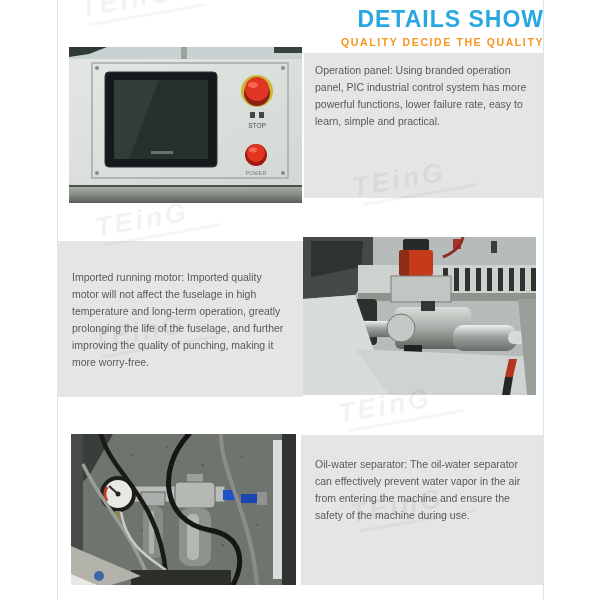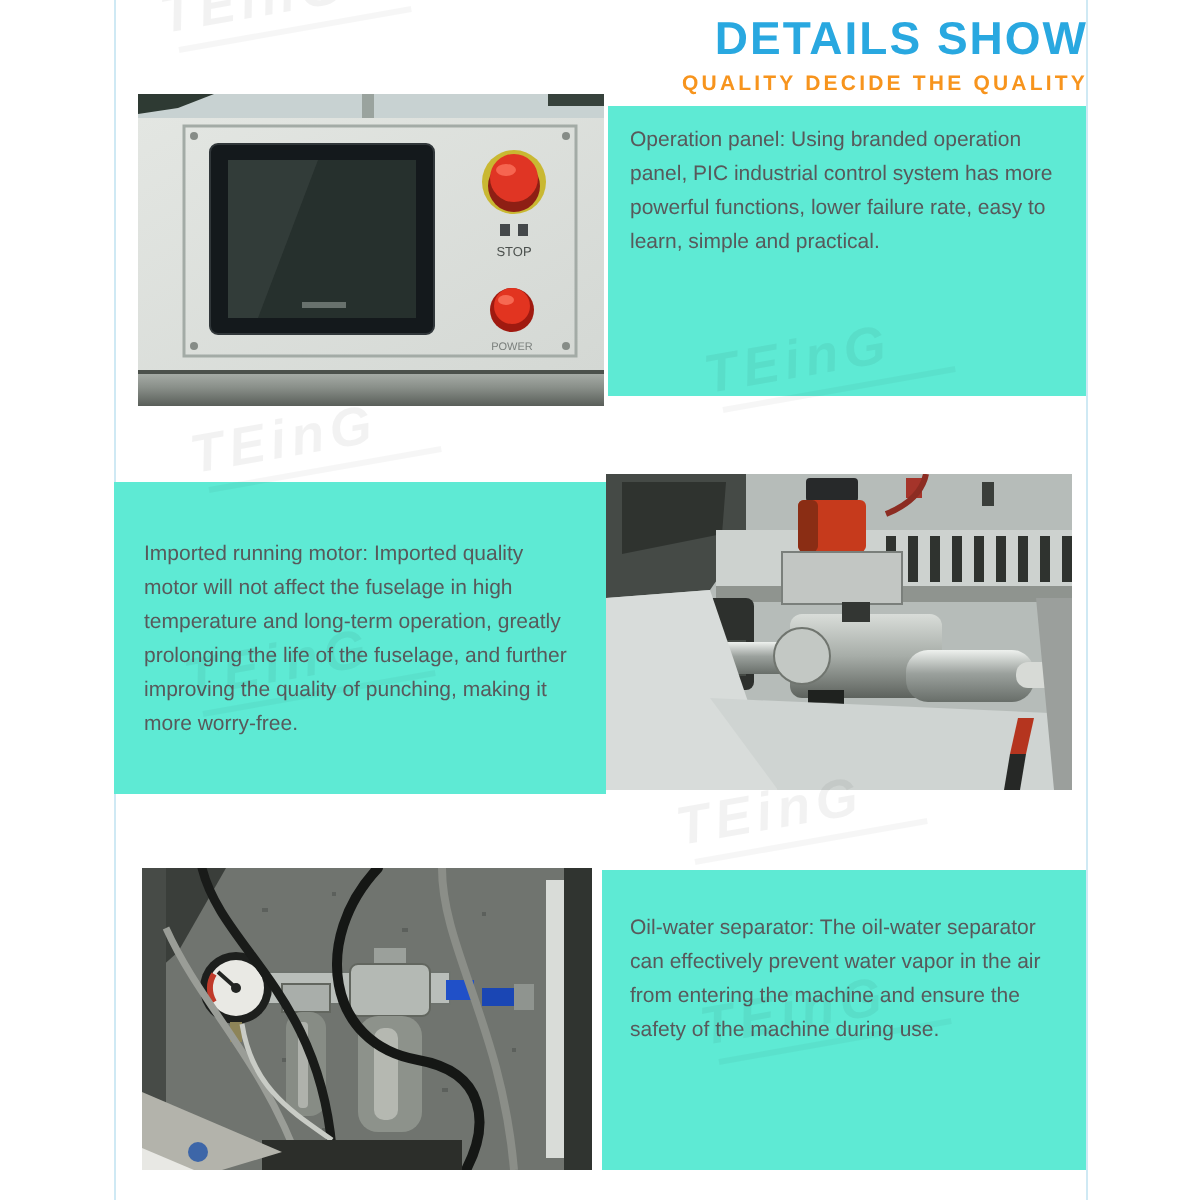--- a/index.html
+++ b/index.html
@@ -8,21 +8,21 @@
   .page { position:relative; width:600px; height:600px; background:#fff; overflow:hidden; }
 
   .frame-line { position:absolute; top:0; bottom:0; width:1px; background:#cfe9f4; }
   .frame-line.left  { left:57px; }
   .frame-line.right { left:543px; }
 
   .header { position:absolute; left:57px; top:6px; width:487px; text-align:right; }
   .header h1 { font-size:23px; font-weight:600; color:#29a8e0; letter-spacing:1px; }
   .header .sub { margin-top:3px; font-size:10.5px; font-weight:bold; color:#f7941d; letter-spacing:1.6px; }
 
-  .panel { position:absolute; background:#5eead4; }
+  .panel { position:absolute; background:#e5e5e5; }
   .panel p { font-size:10.5px; line-height:17px; color:#58595b; }
 
   .panel1 { left:304px; top:53px;  width:239px; height:145px; padding:9px 12px 0 11px; }
   .panel2 { left:57px;  top:241px; width:246px; height:156px; padding:28px 16px 0 15px; }
   .panel3 { left:301px; top:435px; width:242px; height:150px; padding:21px 14px 0 14px; }
 
   .photo { position:absolute; overflow:hidden; }
   .photo svg { display:block; }
   .photo1 { left:69px;  top:47px;  width:233px; height:156px; }
   .photo2 { left:303px; top:237px; width:233px; height:158px; }

